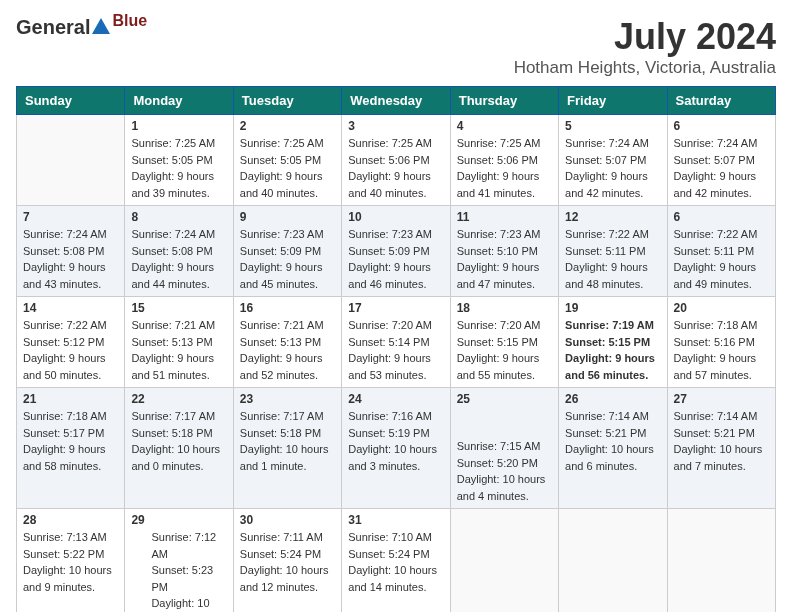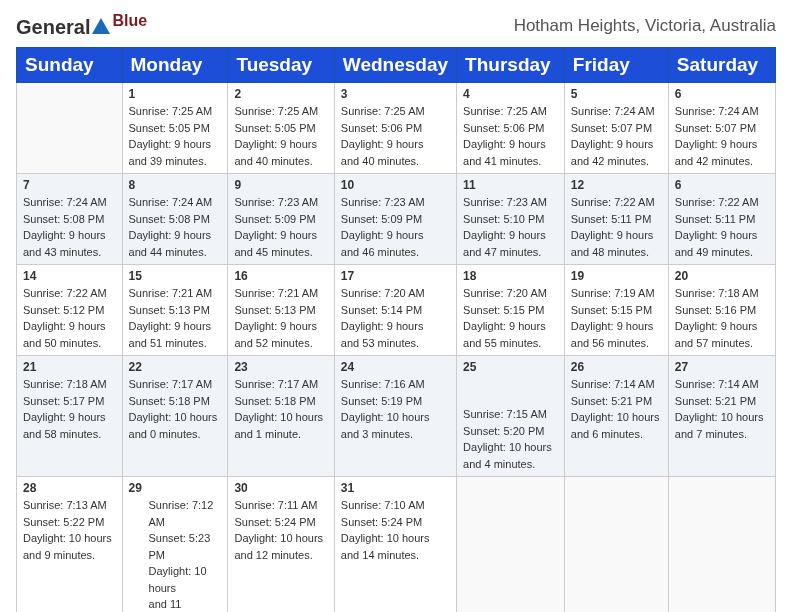--- a/index.html
+++ b/index.html
@@ -36,25 +36,25 @@
     .location {
       font-size: 17px;
       color: #555;
     }
     .calendar {
       width: 100%;
       border-collapse: collapse;
       border: 1px solid #ccc;
     }
     .calendar th {
-      background-color: #1d4ed8;
+      background-color: #0f766e;
       color: white;
       text-align: left;
       padding: 6px 8px;
-      font-size: 19px;
+      font-size: 13px;
       border: 1px solid #1256a8;
     }
     .calendar td {
       border: 1px solid #ccc;
       vertical-align: top;
       padding: 4px 6px;
       width: calc(100% / 7);
       min-height: 80px;
       font-size: 11px;
       color: #333;
@@ -80,20 +80,21 @@
 
 <div class="header">
   <div class="logo">
     <div class="logo-text">
       <span style="font-size:20px;font-weight:bold;color:#333;">General</span>
       <span style="display:inline-block;width:0;height:0;border-left:9px solid transparent;border-right:9px solid transparent;border-bottom:16px solid #1a6bb5;margin:0 2px;vertical-align:middle;position:relative;top:-2px;"></span>
     </div>
     <span style="font-size:16px;font-weight:bold;color:#7f1d1d;margin-top:-4px;">Blue</span>
   </div>
   <div class="title-section">
+    <div class="month-year">July 2024</div>
     <div class="location">Hotham Heights, Victoria, Australia</div>
   </div>
 </div>
 
 <table class="calendar">
   <thead>
     <tr>
     <th>Sunday</th>
         <th>Monday</th>
         <th>Tuesday</th>
@@ -231,21 +232,21 @@
         </td>
         <td>
           <div class="day-num">18</div>
           <div class="day-info" style="white-space: pre-line;">Sunrise: 7:20 AM
 Sunset: 5:15 PM
 Daylight: 9 hours
 and 55 minutes.</div>
         </td>
         <td>
           <div class="day-num">19</div>
-          <div class="day-info" style="white-space: pre-line;">Sunrise: 7:19 AM
+          <div class="day-info" style="white-space: pre-line; font-weight: bold;">Sunrise: 7:19 AM
 Sunset: 5:15 PM
 Daylight: 9 hours
 and 56 minutes.</div>
         </td>
         <td>
           <div class="day-num">20</div>
           <div class="day-info" style="white-space: pre-line;">Sunrise: 7:18 AM
 Sunset: 5:16 PM
 Daylight: 9 hours
 and 57 minutes.</div>

